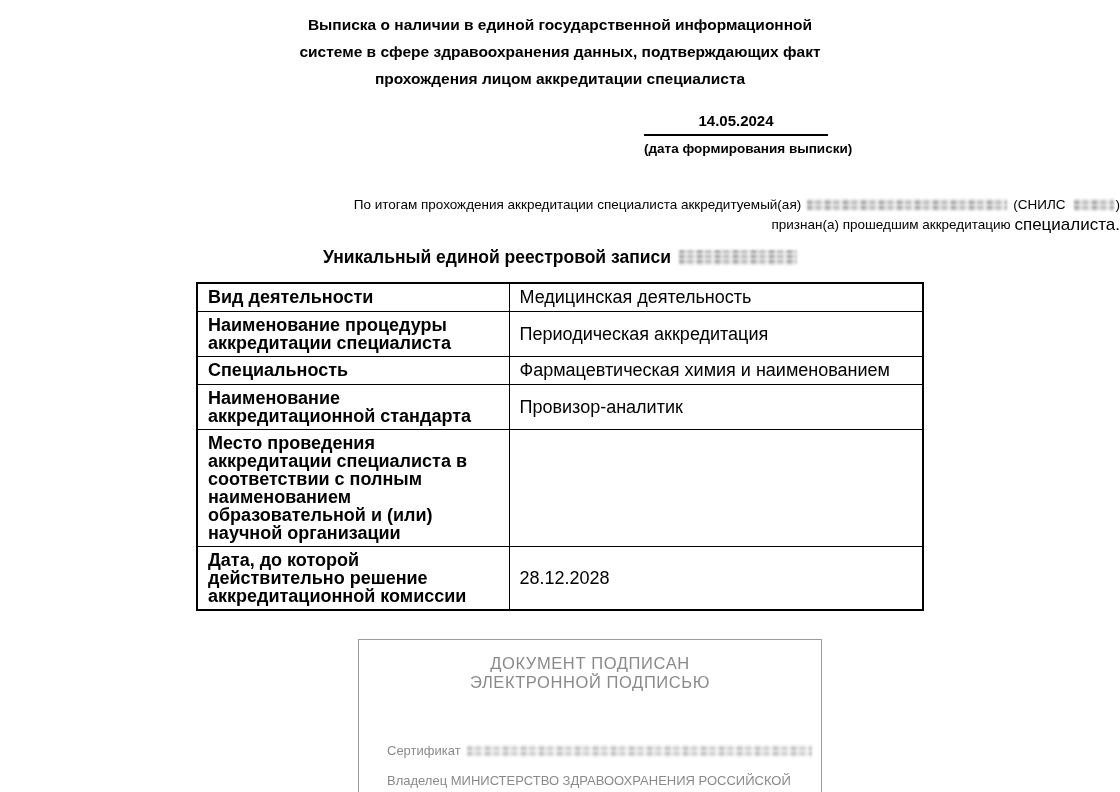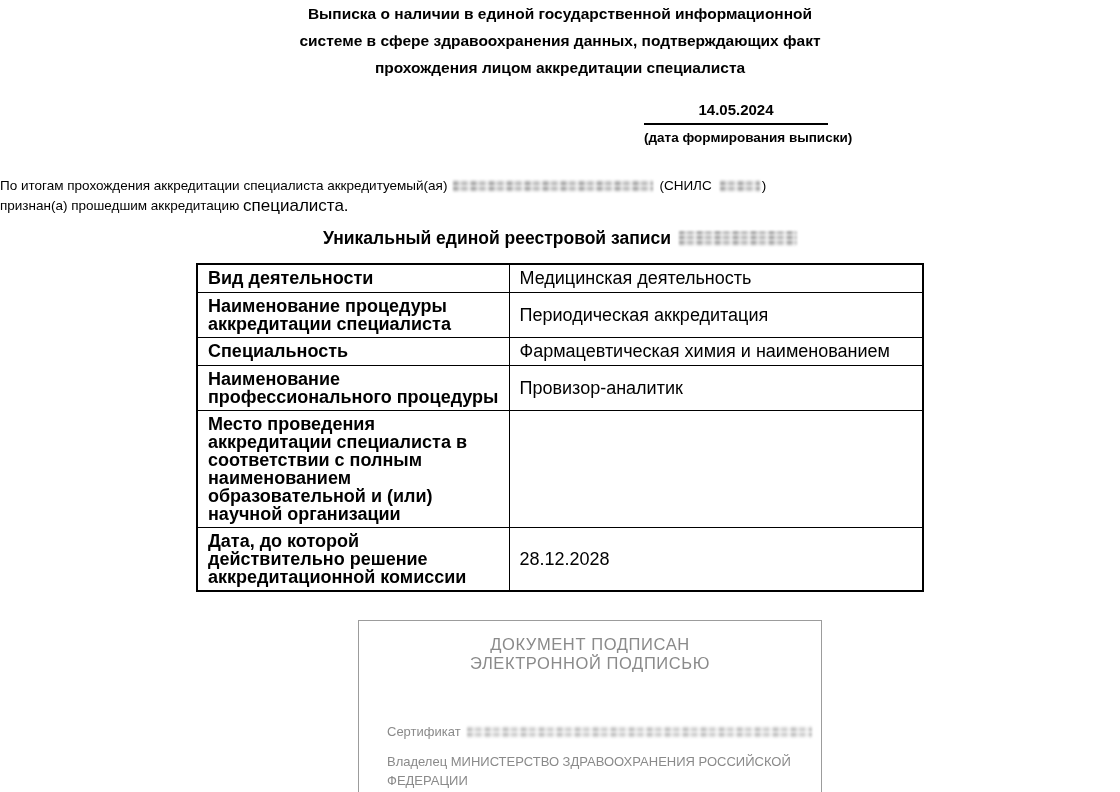--- a/index.html
+++ b/index.html
@@ -8,20 +8,21 @@
     width: 1120px;
     height: 792px;
     font-family: "Liberation Sans", sans-serif;
     color: #000000;
     overflow: hidden;
   }
   .page { width: 1120px; height: 792px; position: relative; }
 
   
   .doc-title {
+    padding-top: 11px;
     text-align: center;
     font-size: 15.5px;
     font-weight: bold;
     line-height: 27px;
     color: #000000;
   }
 
   
   .date-block {
     width: 184px;
@@ -38,22 +39,22 @@
   .date-caption {
     font-size: 13.5px;
     font-weight: bold;
     line-height: 17px;
     padding-top: 4px;
     white-space: nowrap;
   }
 
   
   .intro {
-    margin-top: 30px;
-    text-align: left;
+    margin-top: 38px;
+    text-align: right;
     font-size: 13.5px;
     line-height: 19px;
   }
   .intro .line2 { margin-top: 1px; }
   .emphasis {
     font-size: 17px;
     line-height: 19px;
     vertical-align: -1px;
   }
 
@@ -174,21 +175,21 @@
       </tr>
       <tr>
         <td class="lbl">Наименование процедуры аккредитации специалиста</td>
         <td class="val">Периодическая аккредитация</td>
       </tr>
       <tr>
         <td class="lbl">Специальность</td>
         <td class="val">Фармацевтическая химия и наименованием</td>
       </tr>
       <tr>
-        <td class="lbl">Наименование профессионального процедуры</td>
+        <td class="lbl">Наименование аккредитационной стандарта</td>
         <td class="val">Провизор-аналитик</td>
       </tr>
       <tr>
         <td class="lbl">Место проведения аккредитации специалиста в соответствии с полным наименованием образовательной и (или) научной организации</td>
         <td class="val"></td>
       </tr>
       <tr>
         <td class="lbl">Дата, до которой действительно решение аккредитационной комиссии</td>
         <td class="val">28.12.2028</td>
       </tr>

